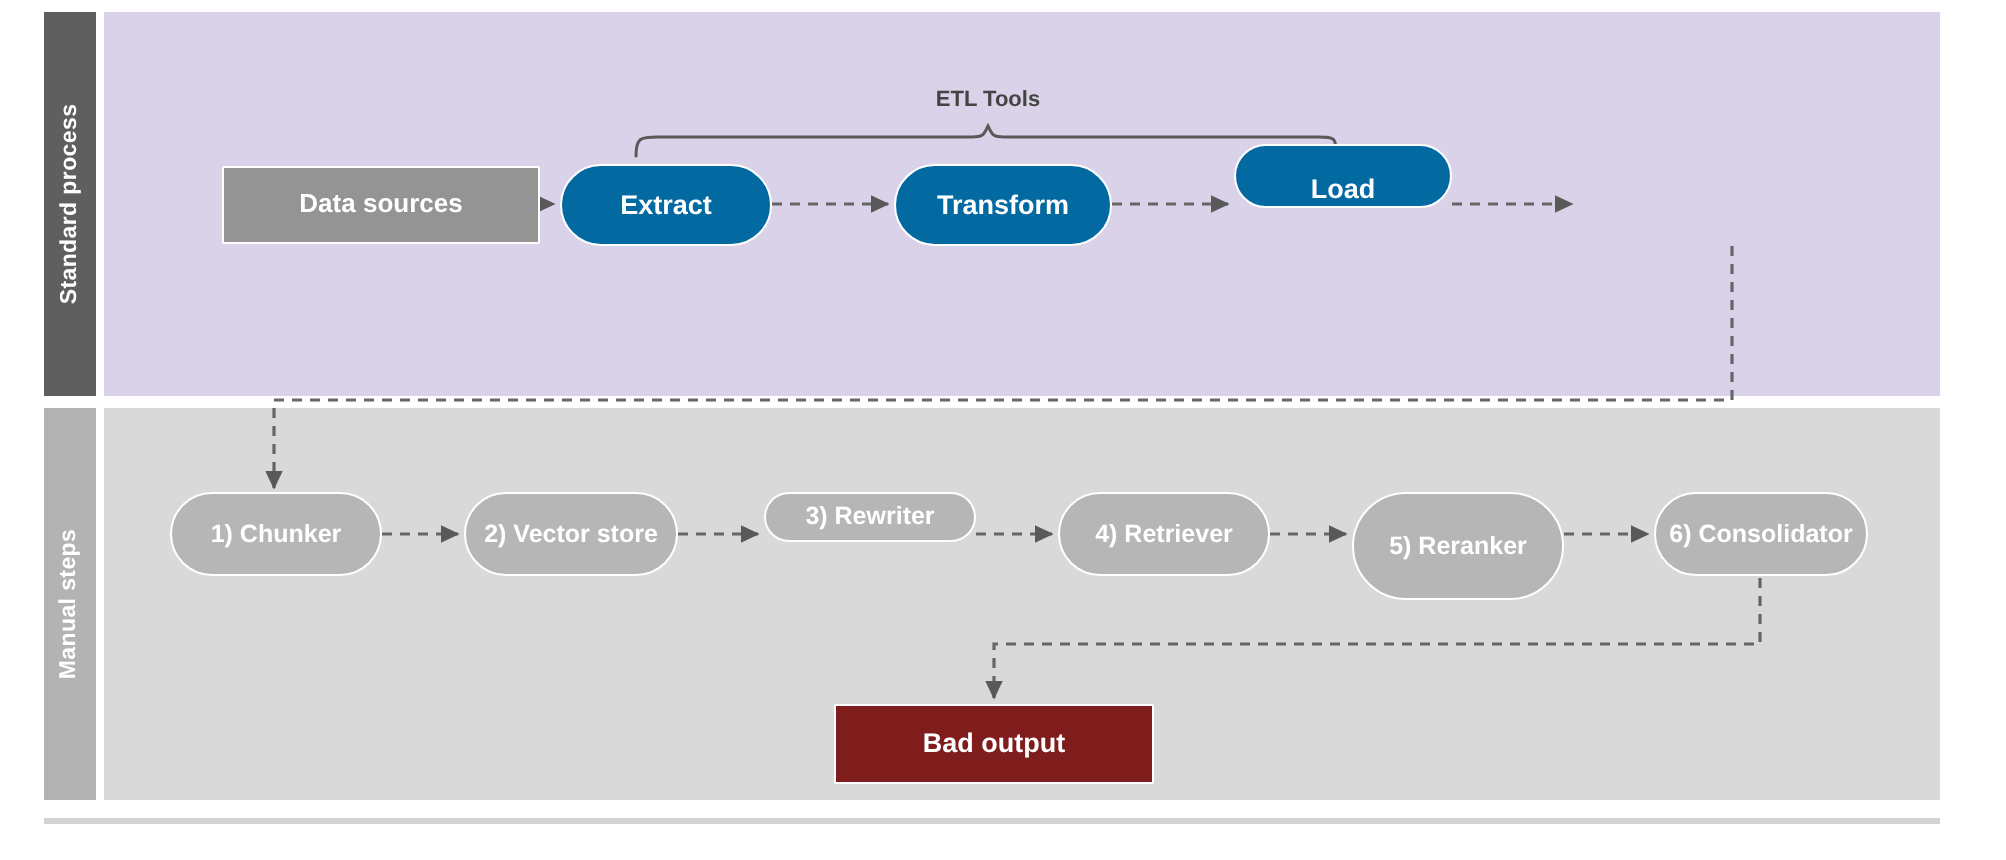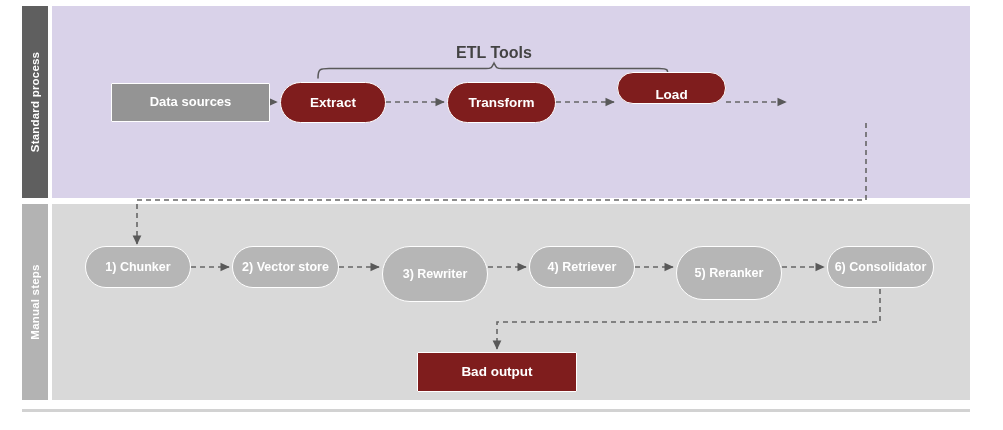--- a/index.html
+++ b/index.html
@@ -66,42 +66,42 @@
     text-align: center;
     color: #ffffff;
     font-weight: bold;
     line-height: 1.15;
     border: 1.5px solid #ffffff;
   }
   .node.rect   { border-radius: 1px; }
   .node.pill   { border-radius: 100px; }
 
   .node.gray-rect { background: #949494; font-size: 13px; }
-  .node.magenta   { background: #7f1d1d; font-size: 13.5px; }
+  .node.magenta   { background: #0369a1; font-size: 13.5px; }
   .node.gray-pill { background: #b6b6b6; font-size: 12.5px; }
   .node.yellow    { background: #7f1d1d; font-size: 13.5px; border-color: #ffffff; }
 
   
   #wires {
     position: absolute;
     left: 0; top: 0;
     width: 1003px;
     height: 430px;
     pointer-events: none;
   }
 
   
   #etl-label {
     position: absolute;
     left: 394px;
     top: 44px;
     width: 200px;
     text-align: center;
     color: #434343;
-    font-size: 16px;
+    font-size: 11px;
     font-weight: bold;
     white-space: nowrap;
   }
 </style>
 </head>
 <body>
 
 <div id="canvas">
 
   <div class="lane-band" id="lane1-body"></div>
@@ -167,21 +167,21 @@
 
 
   <div class="node pill gray-pill" style="left:85px; top:246px; width:106px; height:42px;">
     <span>1) Chunker</span>
   </div>
 
   <div class="node pill gray-pill" style="left:232px; top:246px; width:107px; height:42px;">
     <span>2) Vector store</span>
   </div>
 
-  <div class="node pill gray-pill" style="left:382px; top:246px; width:106px; height:56px;">
+  <div class="node pill gray-pill" style="left:382px; top:246px; width:106px; height:25px;">
     <span>3) Rewriter</span>
   </div>
 
   <div class="node pill gray-pill" style="left:529px; top:246px; width:106px; height:42px;">
     <span>4) Retriever</span>
   </div>
 
   <div class="node pill gray-pill" style="left:676px; top:246px; width:106px; height:54px;">
     <span>5) Reranker</span>
   </div>

